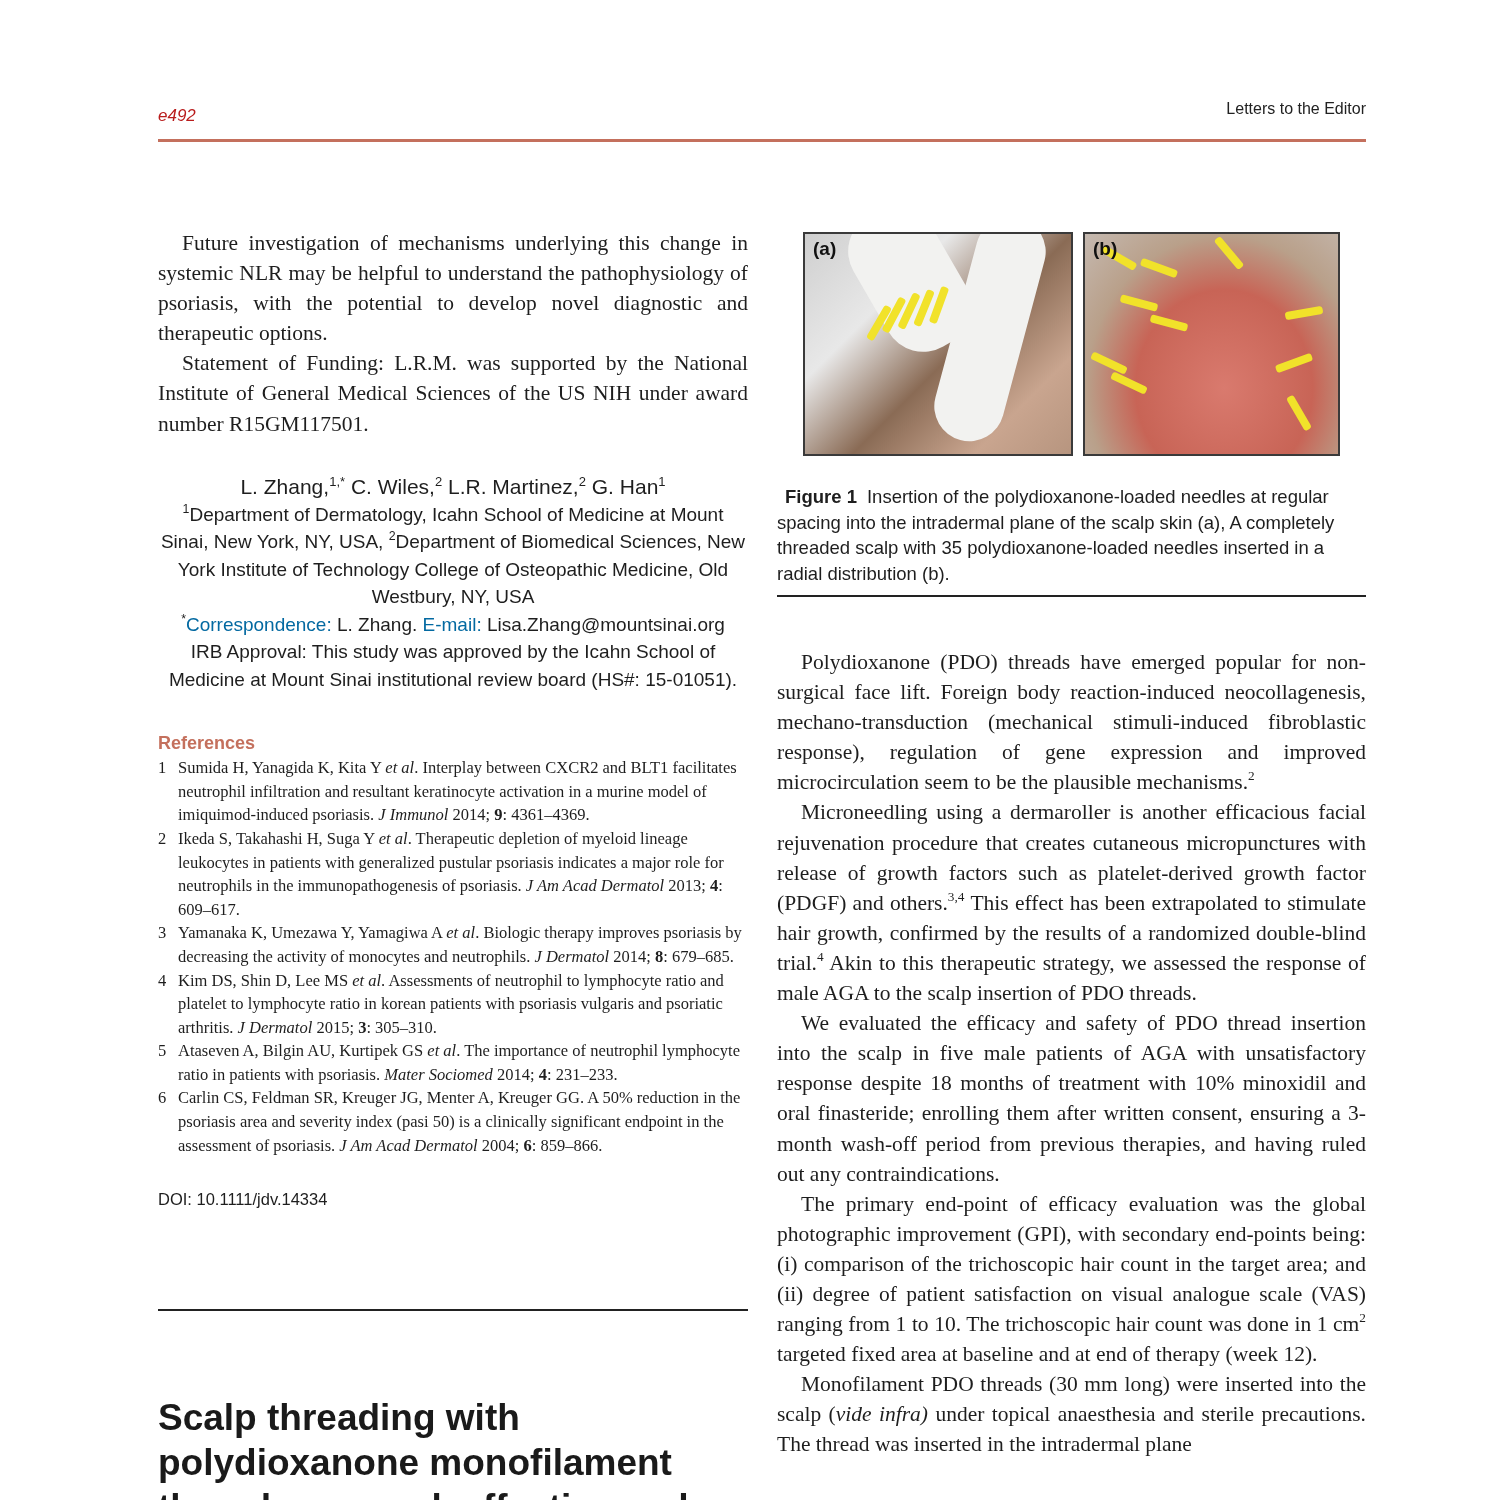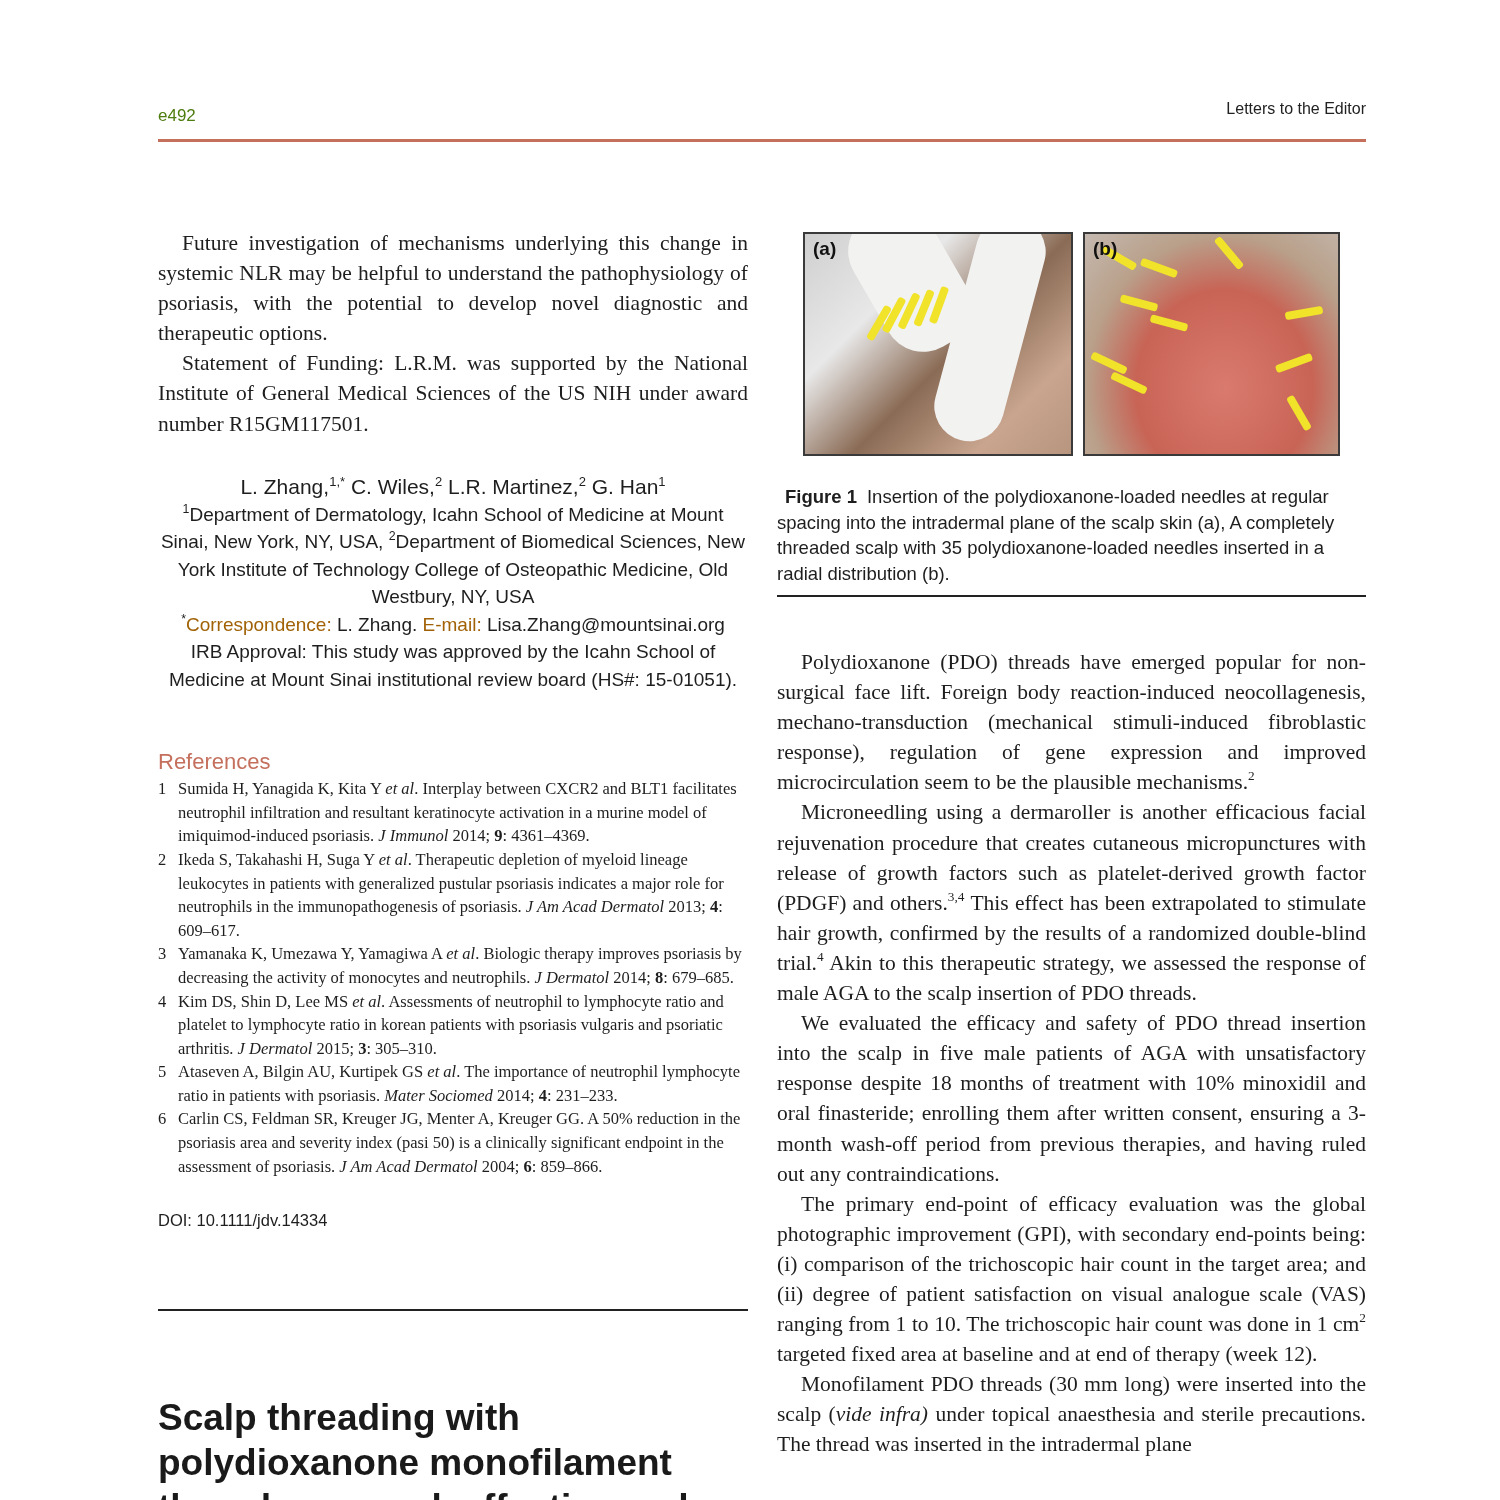--- a/index.html
+++ b/index.html
@@ -1,37 +1,37 @@
 <!DOCTYPE html>
 <html><head>
 <meta charset="utf-8">
 <style>
   html, body { margin:0; padding:0; background:#ffffff; }
   body { width:1500px; height:1500px; overflow:hidden; position:relative; color:#1e1e1e; }
   .sans { font-family:"Liberation Sans", "DejaVu Sans", sans-serif; }
   .serif { font-family:Liberation Serif, serif; }
   .header { position:absolute; left:158px; top:100px; width:1208px; height:40px; }
-  .page-num { position:absolute; left:0; top:6px; font-size:17px; color:#4d7c0f; }
+  .page-num { position:absolute; left:0; top:6px; font-size:17px; color:#b91c1c;font-style:italic; }
   .running-title { position:absolute; right:0; top:0; font-size:16px; color:#222; }
   .header-rule { position:absolute; left:158px; top:139px; width:1208px; height:3px; background:#c4705d; }
 
   .col-left { position:absolute; left:158px; top:228px; width:590px; }
   .col-right { position:absolute; left:777px; width:589px; }
 
   .body-text { font-size:21.5px; line-height:30.1px; text-align:justify; margin:0; hyphens:manual; }
   .indent { text-indent:24px; }
   sup { font-size:0.62em; line-height:0; vertical-align:0.65em; }
 
   .authors { text-align:center; margin-top:34px; }
   .authors .names { font-size:21px; line-height:28px; }
   .affil { font-size:19px; line-height:27.5px; }
   .affil sup { font-size:0.65em; }
-  .corr-label { color:#a16207; }
+  .corr-label { color:#0369a1; }
 
-  .refs-heading { font-size:22px; font-weight:normal; color:#c4705d; margin:56px 0 2px 0; }
+  .refs-heading { font-size:18px; font-weight:bold; color:#c4705d; margin:40px 0 2px 0; }
   .ref-list { list-style:none; margin:0; padding:0; }
   .ref-item { position:relative; padding-left:20px; font-size:16.5px; line-height:23.6px; }
   .ref-num { position:absolute; left:0; top:0; }
   .ref-item i { font-style:italic; }
   .ref-item b { font-weight:bold; }
 
   .doi { font-size:16.5px; margin-top:33px; }
   .left-rule { position:absolute; left:158px; top:1309px; width:590px; height:2px; background:#222; }
   .article-title { position:absolute; left:158px; top:1395px; width:600px; font-size:37px; line-height:45px; font-weight:bold; color:#1a1a1a; margin:0; }
 

